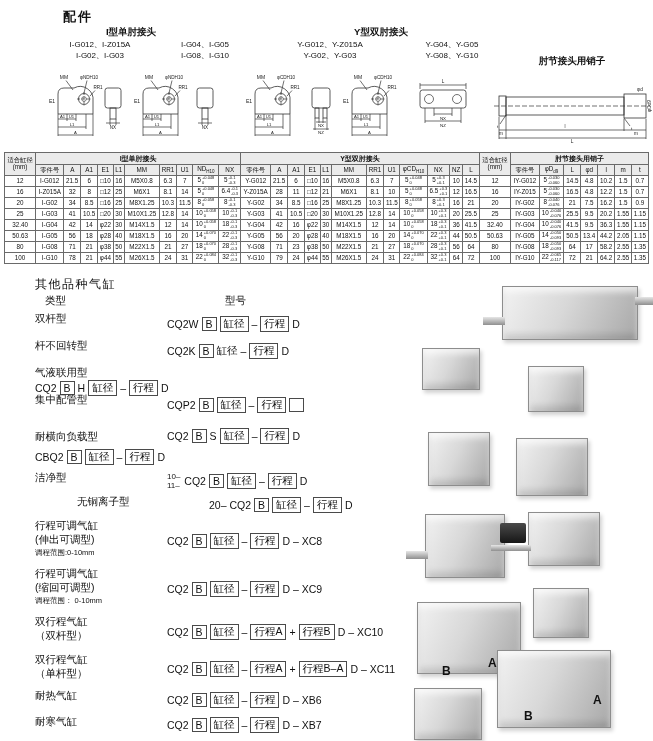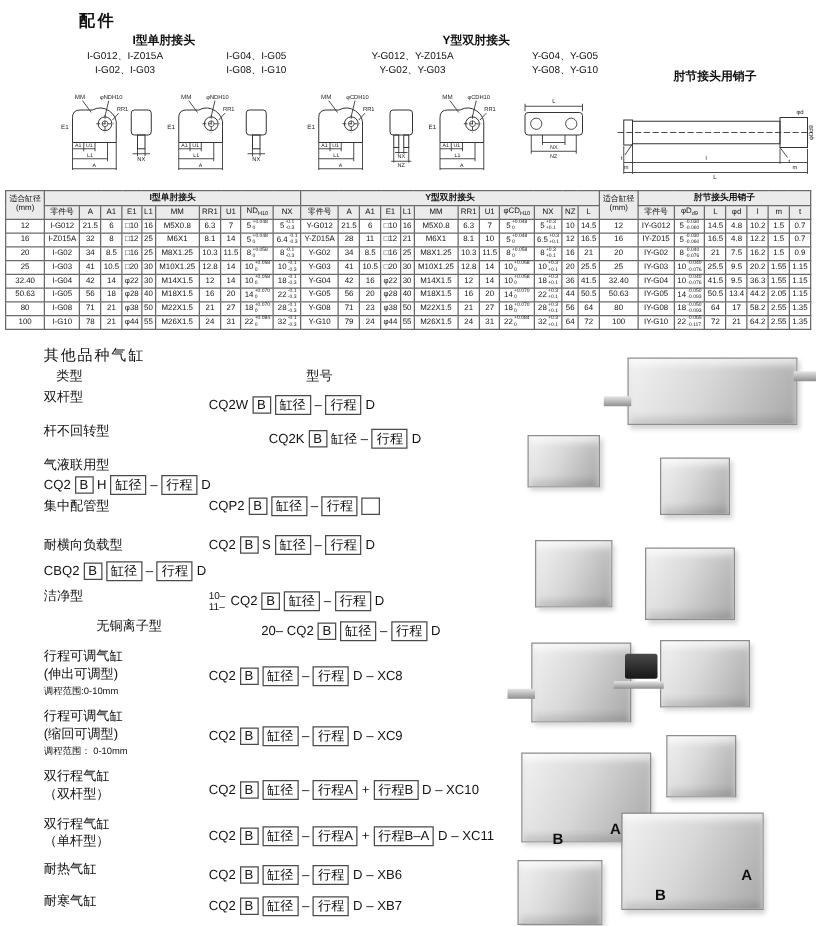--- a/index.html
+++ b/index.html
@@ -23,21 +23,21 @@
   #spec-table .bore{white-space:pre-line;font-size:6.3px}
   .tol{display:inline-block;vertical-align:middle;font-size:4px;line-height:1.15;
     text-align:left;margin-left:1px;transform:translateY(-0.5px)}
   .hsub{font-size:4.5px;vertical-align:sub}
 
   
   #other{left:0;top:272px;width:653px;height:469px}
   #other-title{left:35px;top:4px;font-size:12px;font-weight:normal;letter-spacing:1.5px}
   #col-headers{left:35px;top:22px;display:flex;font-size:10.5px}
   .type-h{width:132px;padding-left:10px}
-  .model-h{margin-left:78px}
+  .model-h{margin-left:58px}
   #rows{position:absolute;left:35px;top:38px;width:425px}
   .trow{display:flex}
   .type-cell{width:132px;font-size:10.5px;line-height:1.3;padding-top:2px}
   .note{font-size:7.5px;margin-top:2px}
   .model-cell{flex:1;display:flex;align-items:center}
   .tokens{display:flex;align-items:center;gap:3px;font-size:10.5px;white-space:nowrap}
   .box{border:1px solid #4a4a4a;padding:0 3px;min-height:14px;display:inline-flex;
     align-items:center;justify-content:center}
   .box.empty{min-width:15px}
   .prefix{font-size:8px;line-height:1.15;margin-right:1px}
@@ -572,21 +572,21 @@
           <div class="tokens">
             <span class="tok">CQ2W</span>
             <span class="box">B</span>
             <span class="box">缸径</span>
             <span class="tok">–</span>
             <span class="box">行程</span>
             <span class="tok">D</span>
           </div>
         </div>
       </div>
-      <div class="trow" style="height: 27px; gap: 48px;">
+      <div class="trow" style="height: 27px;">
         <div class="type-cell">
           <div>杆不回转型</div>
         </div>
         <div class="model-cell">
           <div class="tokens">
             <span class="tok">CQ2K</span>
             <span class="box">B</span>
             <span class="tok">缸径</span>
             <span class="tok">–</span>
             <span class="box">行程</span>
@@ -603,21 +603,21 @@
             <span class="tok">CQ2</span>
             <span class="box">B</span>
             <span class="tok">H</span>
             <span class="box">缸径</span>
             <span class="tok">–</span>
             <span class="box">行程</span>
             <span class="tok">D</span>
           </div>
         </div>
       </div>
-      <div class="trow" style="height: 27px; align-items: center;">
+      <div class="trow" style="height: 27px;">
         <div class="type-cell">
           <div>集中配管型</div>
         </div>
         <div class="model-cell">
           <div class="tokens">
             <span class="tok">CQP2</span>
             <span class="box">B</span>
             <span class="box">缸径</span>
             <span class="tok">–</span>
             <span class="box">行程</span>

